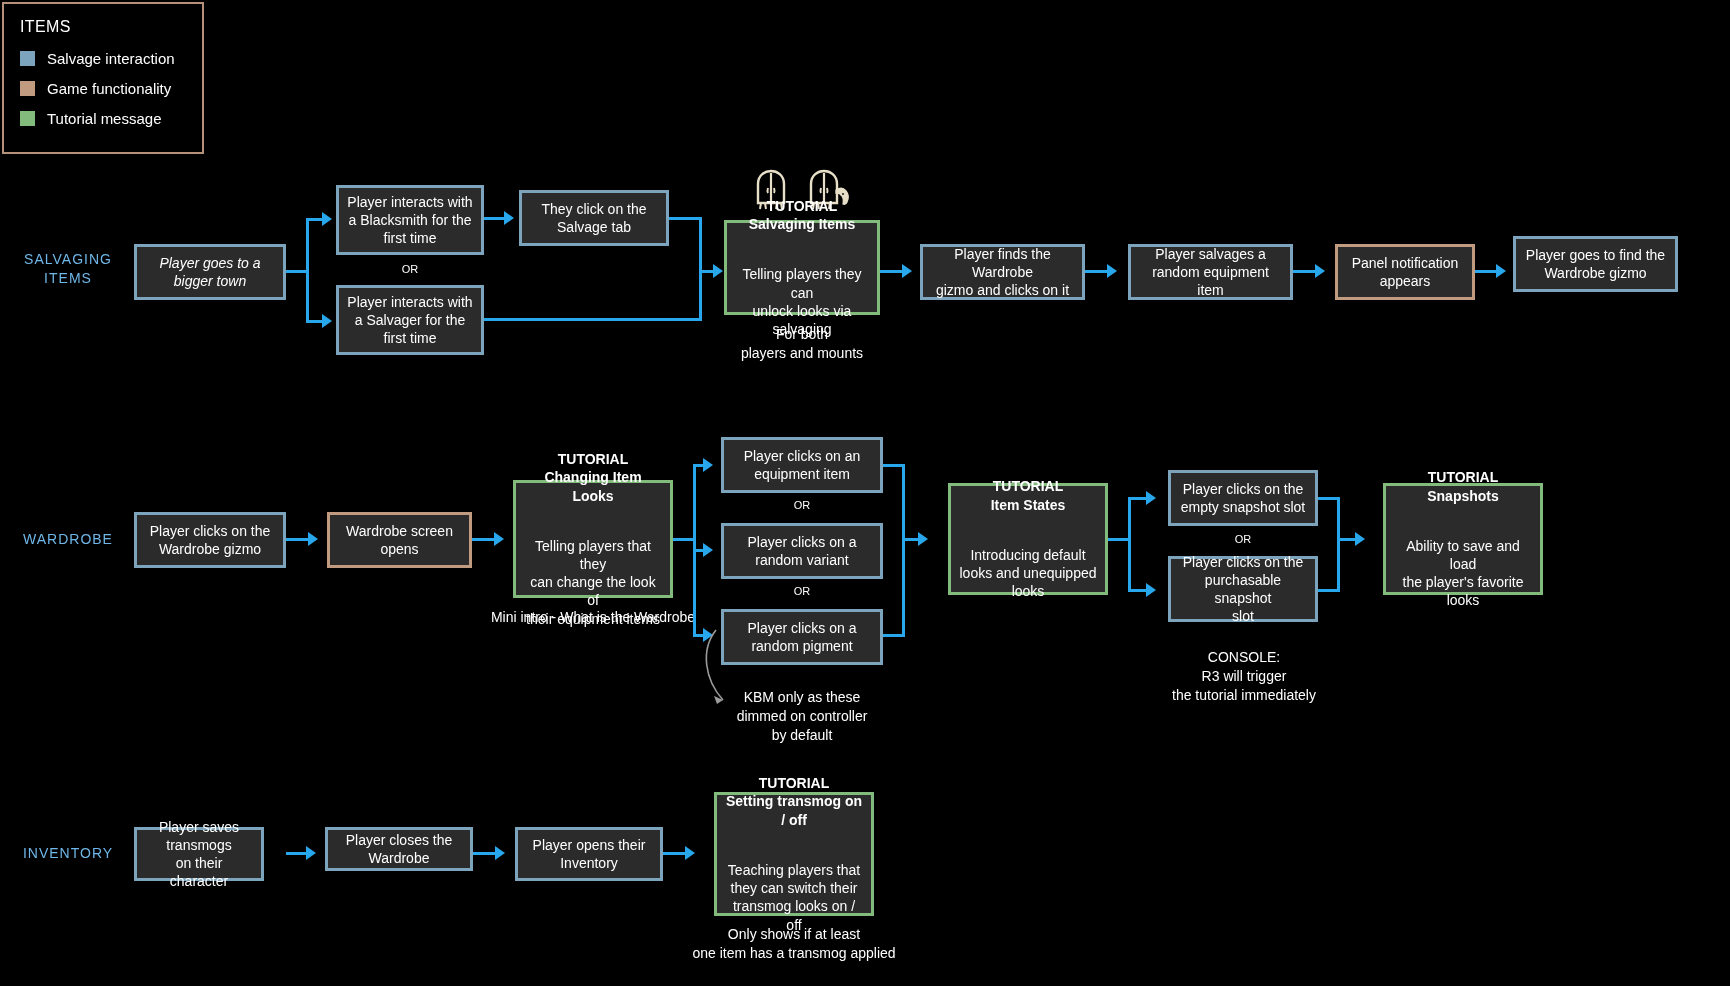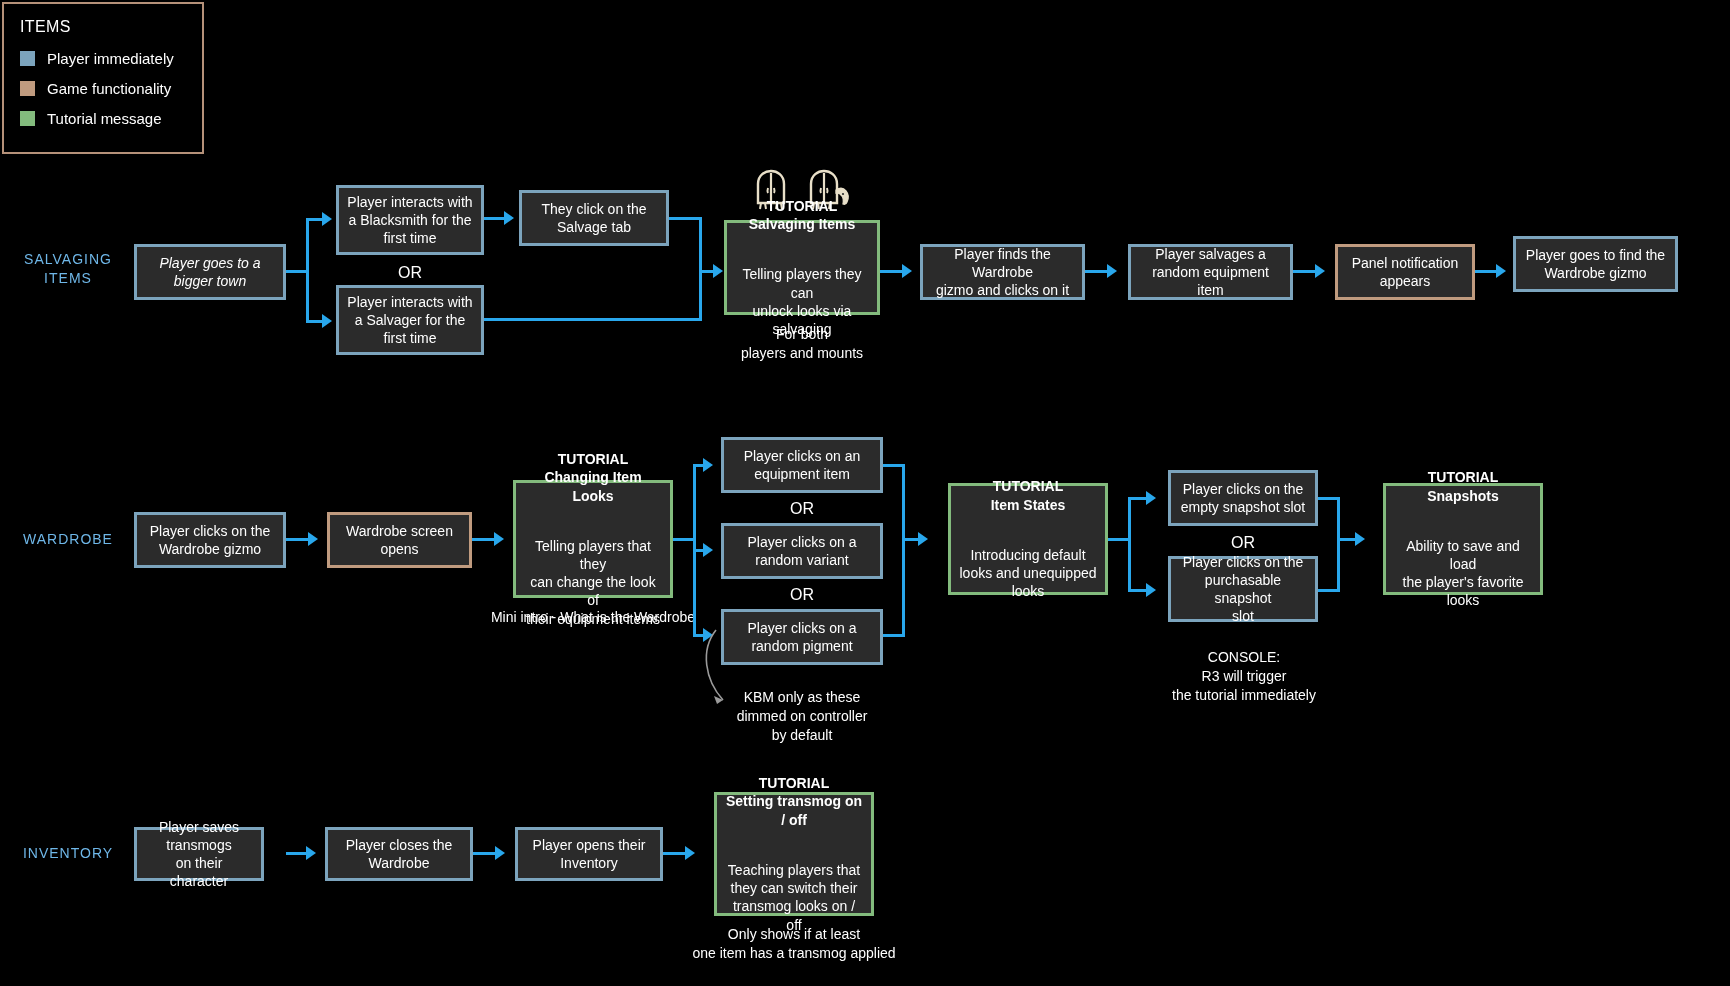--- a/index.html
+++ b/index.html
@@ -49,21 +49,21 @@
 
   .tut-inner { display: block; }
   .tut-head { display: block; font-weight: bold; }
   .tut-body { display: block; margin-top: 14px; }
 
   
   .ftext {
     position: absolute; color: #ffffff; font-size: 14px;
     text-align: center; line-height: 1.35; white-space: pre-line;
   }
-  .ftext.or { font-size: 16px; }
+  .ftext.or { font-size: 11px; }
 
   
   .ln { position: absolute; background: #29a7ec; }
   .lnh { height: 3px; }
   .lnv { width: 3px; }
   .arrow {
     position: absolute; width: 0; height: 0;
     border-top: 7px solid transparent;
     border-bottom: 7px solid transparent;
     border-left: 10px solid #29a7ec;
@@ -75,21 +75,21 @@
 </style>
 </head>
 <body>
 
 <div id="canvas">
 
   <div class="legend">
     <div class="legend-title">ITEMS</div>
     <div class="legend-row">
       <span class="legend-swatch" style="background:#7ca4bd"></span>
-      <span class="legend-label">Player immediately</span>
+      <span class="legend-label">Salvage interaction</span>
     </div>
     <div class="legend-row">
       <span class="legend-swatch" style="background:#c09b7f"></span>
       <span class="legend-label">Game functionality</span>
     </div>
     <div class="legend-row">
       <span class="legend-swatch" style="background:#83bb7d"></span>
       <span class="legend-label">Tutorial message</span>
     </div>
   </div>
@@ -280,21 +280,21 @@
   <div class="ln lnh" style="left:1318px; top:589px; width:22px;"></div>
   <div class="ln lnv" style="left:1337px; top:497px; height:95px;"></div>
   <div class="ln lnh" style="left:1337px; top:538px; width:20px;"></div>
   <div class="arrow" style="left:1355px; top:532px;"></div>
 
   <div class="row-label" style="left:-2px; top:844px;">INVENTORY</div>
 
   <div class="nbox player" style="left:134px; top:827px; width:130px; height:54px;">Player saves transmogs
 on their character</div>
 
-  <div class="nbox player" style="left:325px; top:827px; width:148px; height:54px;">Player closes the
+  <div class="nbox player" style="left:325px; top:827px; width:148px; height:44px;">Player closes the
 Wardrobe</div>
 
   <div class="nbox player" style="left:515px; top:827px; width:148px; height:54px;">Player opens their
 Inventory</div>
 
   <div class="nbox tutorial" style="left:714px; top:792px; width:160px; height:124px;">
     <span class="tut-inner">
       <span class="tut-head">TUTORIAL
 Setting transmog on / off</span>
       <span class="tut-body">Teaching players that

